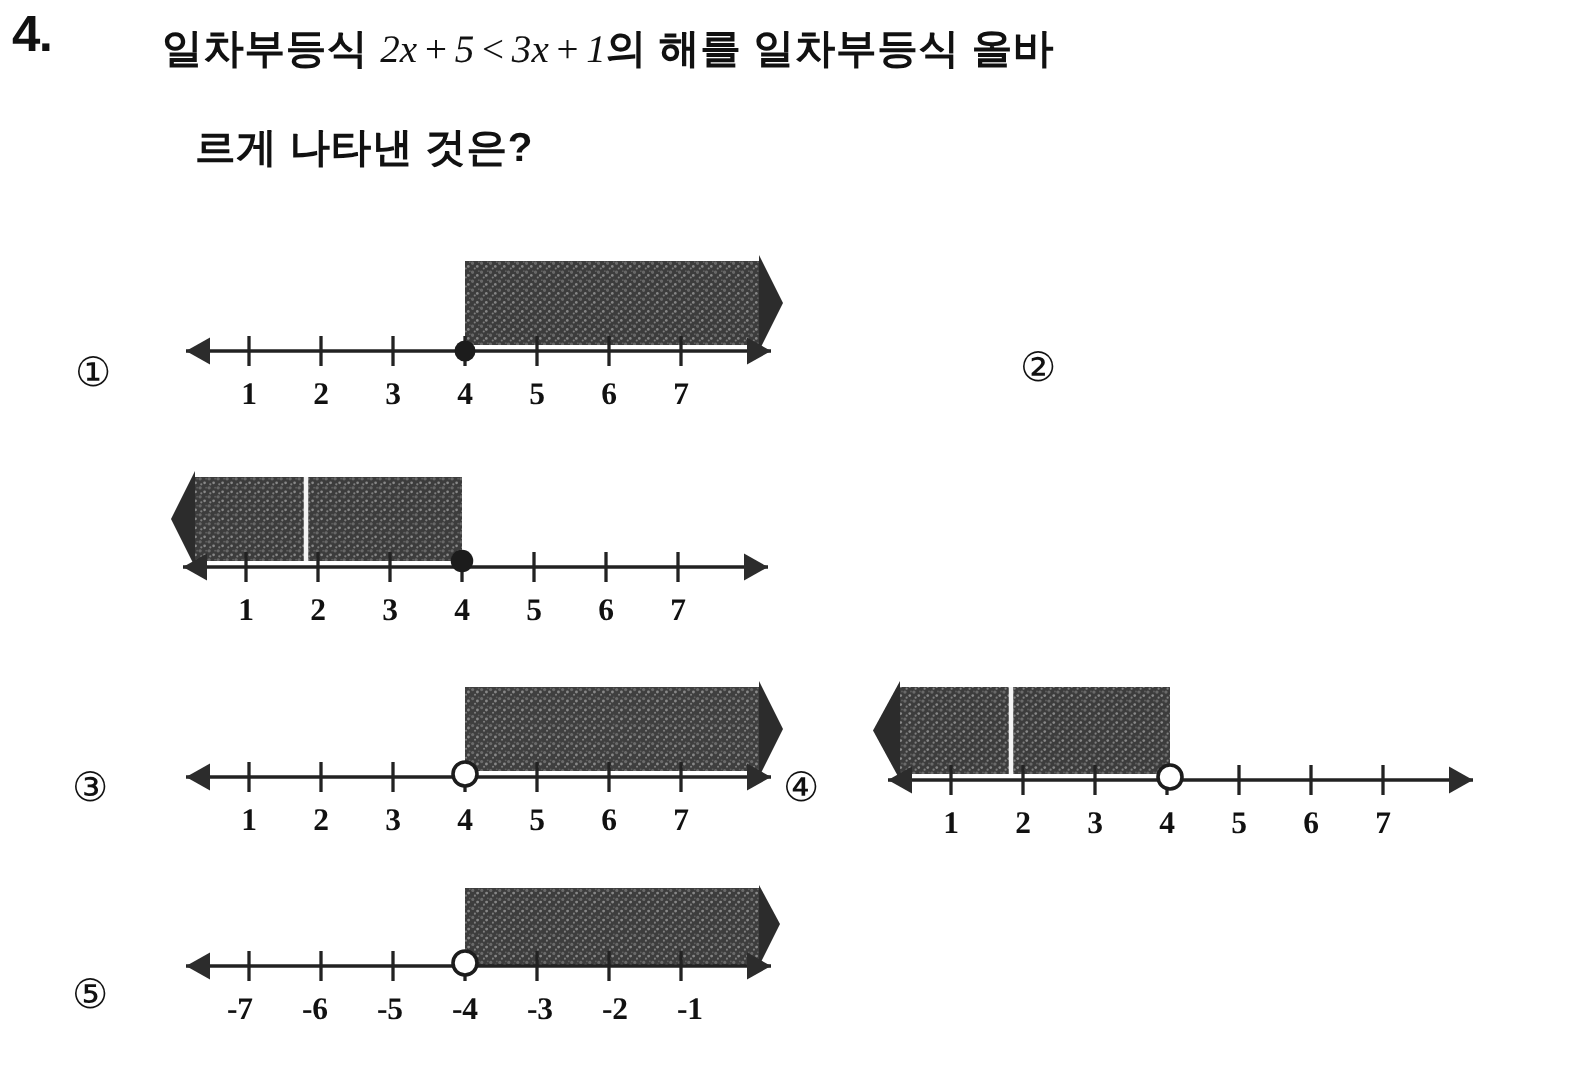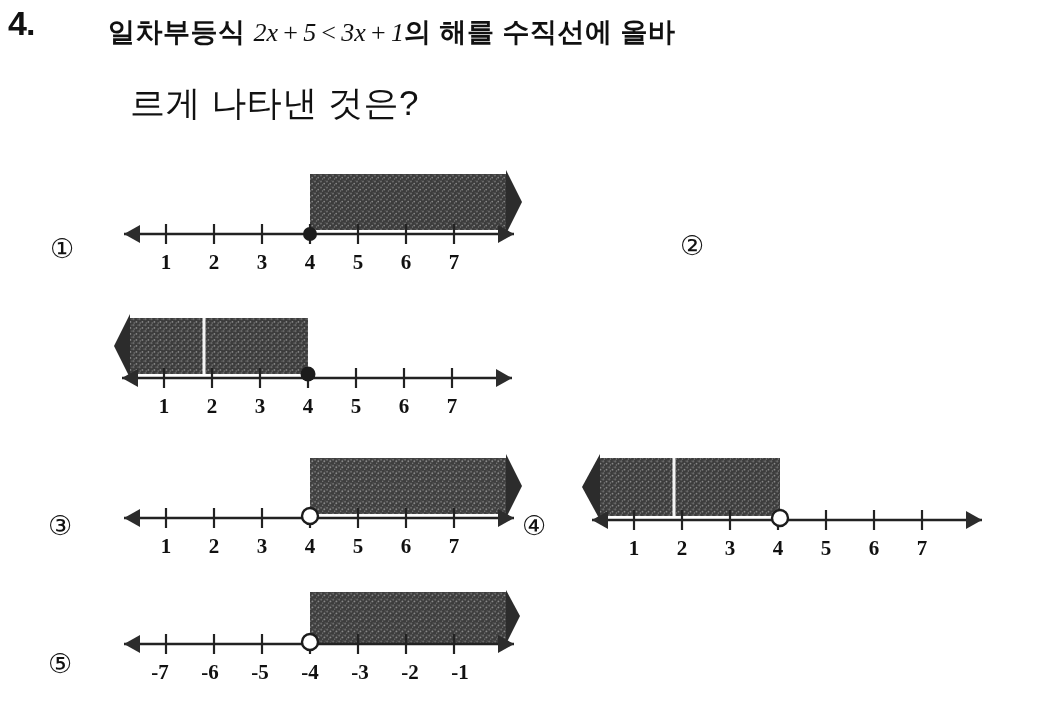--- a/index.html
+++ b/index.html
@@ -37,22 +37,22 @@
     top: 14px;
     font-size: 27px;
     font-weight: bold;
     white-space: nowrap;
     letter-spacing: 0.5px;
   }
   #q-text-line2 {
     position: absolute;
     left: 130px;
     top: 80px;
-    font-size: 35px;
-    font-weight: normal;
+    font-size: 27px;
+    font-weight: bold;
     white-space: nowrap;
     letter-spacing: 0.5px;
   }
   .mathexpr {
     font-family: "Liberation Serif", serif;
     font-style: italic;
     font-weight: normal;
     font-size: 26px;
     letter-spacing: 0px;
   }
@@ -85,21 +85,21 @@
     position: absolute;
     transform: translateX(-50%);
   }
 </style>
 </head>
 <body>
 
 <div id="question-block">
   <div id="q-number">4.</div>
   <div id="q-text-line1">
-    <span>일차부등식 </span><span class="mathexpr">2<span style="font-style:italic">x</span><span class="op"> + </span>5 <span class="op">&lt;</span> 3<span style="font-style:italic">x</span><span class="op"> + </span>1</span><span>의 해를 수직선에 올바</span>
+    <span>일차부등식 </span><span class="mathexpr">2<span style="font-style:italic">x</span><span class="op"> + </span>5 <span class="op">&lt;</span> 3<span style="font-style:italic">x</span><span class="op"> + </span>1</span><span>의 해를 일차부등식 올바</span>
   </div>
   <div id="q-text-line2">르게 나타낸 것은?</div>
 </div>
 
 <div class="choice-label" style="left:50px; top:235px;">①</div>
 <div class="numline" style="left:110px; top:168px;">
   <svg width="420" height="110" viewBox="0 0 420 110">
     <defs>
       <pattern id="grainA" width="6" height="6" patternUnits="userSpaceOnUse">
         <rect width="6" height="6" fill="#3c3c3c"></rect>

